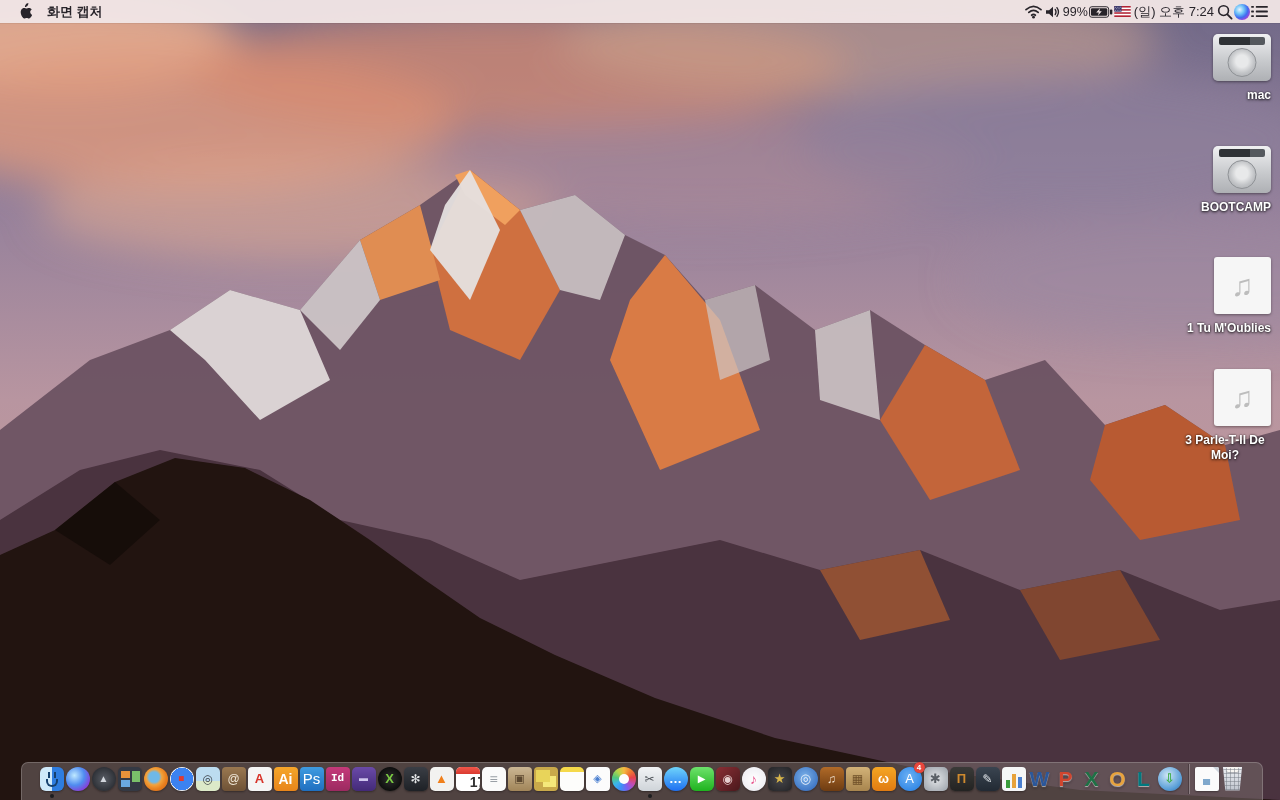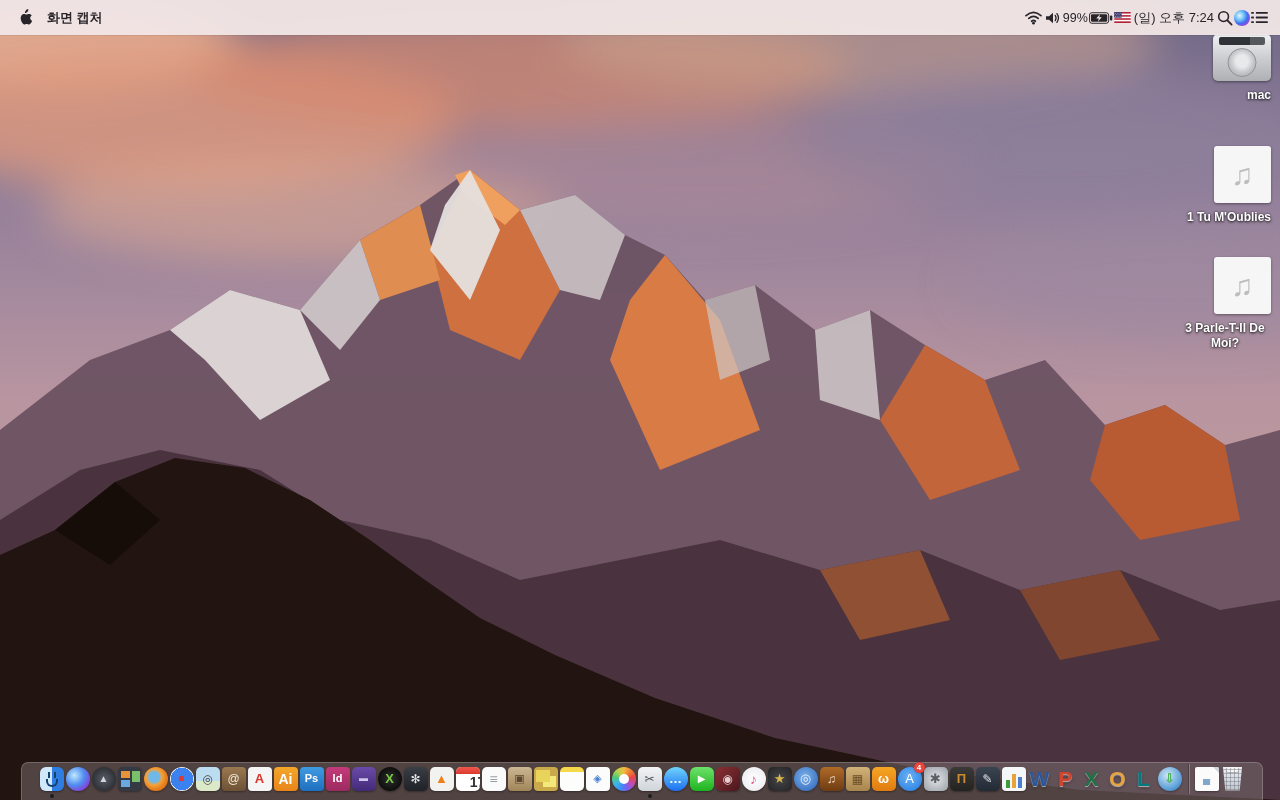--- a/index.html
+++ b/index.html
@@ -3,21 +3,21 @@
 <meta charset="utf-8">
 <style>
   * { margin:0; padding:0; box-sizing:border-box; }
   html,body { width:1280px; height:800px; overflow:hidden; }
   body { font-family:"Liberation Sans","DejaVu Sans",sans-serif; position:relative; background:#8a7b95; }
 
   
   .wallpaper { position:absolute; inset:0; z-index:0; }
 
   
-  .menubar { position:absolute; top:0; left:0; right:0; height:35px; z-index:50;
+  .menubar { position:absolute; top:0; left:0; right:0; height:23px; z-index:50;
     background:rgba(240,229,229,0.96); display:flex; align-items:center;
     padding:0 12px; font-size:13px; color:#28242a; box-shadow:0 0 1px rgba(0,0,0,.35); }
   .menubar .apple { width:15px; height:17px; margin:0 14px 0 6px; display:flex; align-items:center; }
   .menubar .app-name { font-weight:700; margin-right:18px; }
   .menu-items { display:flex; gap:22px; }
   .menu-item { cursor:default; }
   .status { margin-left:auto; display:flex; align-items:center; gap:1px; }
   .status svg { display:block; }
   .pct { font-size:12.5px; }
   .clock { font-size:13px; margin:0 2px; white-space:nowrap; }
@@ -202,20 +202,24 @@
     </svg>
   </span>
 </div>
 
 <div class="desktop-icons">
     <div class="desk-icon">
       <div class="drive-icon"></div>
       <div class="desk-label">mac</div>
     </div>
     <div class="desk-icon">
+      <div class="drive-icon"></div>
+      <div class="desk-label">BOOTCAMP</div>
+    </div>
+    <div class="desk-icon">
       <div class="audio-icon">♫</div>
       <div class="desk-label">1 Tu M'Oublies</div>
     </div>
     <div class="desk-icon">
       <div class="audio-icon">♫</div>
       <div class="desk-label">3 Parle-T-Il De Moi?</div>
     </div>
   </div>
 
 <div class="dock">
@@ -265,25 +269,25 @@
         <span class="glyph" style="color: rgb(216, 52, 42); font-size: 13px; font-weight: 700;">A</span>
       </div>
     </div>
     <div class="dock-item">
       <div class="icon ic-illustrator" style="background: linear-gradient(rgb(245, 166, 42), rgb(232, 133, 26)); border-radius: 4px;">
         <span class="glyph" style="color: rgb(255, 255, 255); font-size: 14px; font-weight: 700;">Ai</span>
       </div>
     </div>
     <div class="dock-item">
       <div class="icon ic-photoshop" style="background: linear-gradient(rgb(63, 155, 224), rgb(31, 111, 192)); border-radius: 4px;">
-        <span class="glyph" style="color: rgb(255, 255, 255); font-size: 11px; font-weight: 700;">Ps</span>
-      </div>
-    </div>
-    <div class="dock-item">
-      <div class="icon ic-indesign" style="background: linear-gradient(rgb(196, 58, 122), rgb(156, 42, 96)); border-radius: 4px;">
+        <span class="glyph" style="color: rgb(255, 255, 255); font-size: 15px; font-weight: 400;">Ps</span>
+      </div>
+    </div>
+    <div class="dock-item">
+      <div class="icon ic-indesign" style="background: linear-gradient(rgb(196, 58, 122), rgb(156, 42, 96)); border-radius: 4px; font-family: Liberation Mono, monospace;">
         <span class="glyph" style="color: rgb(255, 255, 255); font-size: 11px; font-weight: 700;">Id</span>
       </div>
     </div>
     <div class="dock-item">
       <div class="icon ic-toast" style="background: linear-gradient(rgb(106, 74, 168), rgb(67, 42, 120)); border-radius: 5px;">
         <span class="glyph" style="color: rgb(207, 198, 238); font-size: 9px;">▬</span>
       </div>
     </div>
     <div class="dock-item">
       <div class="icon ic-xee" style="background: radial-gradient(circle, rgb(46, 46, 46), rgb(0, 0, 0)); border-radius: 50%;">

